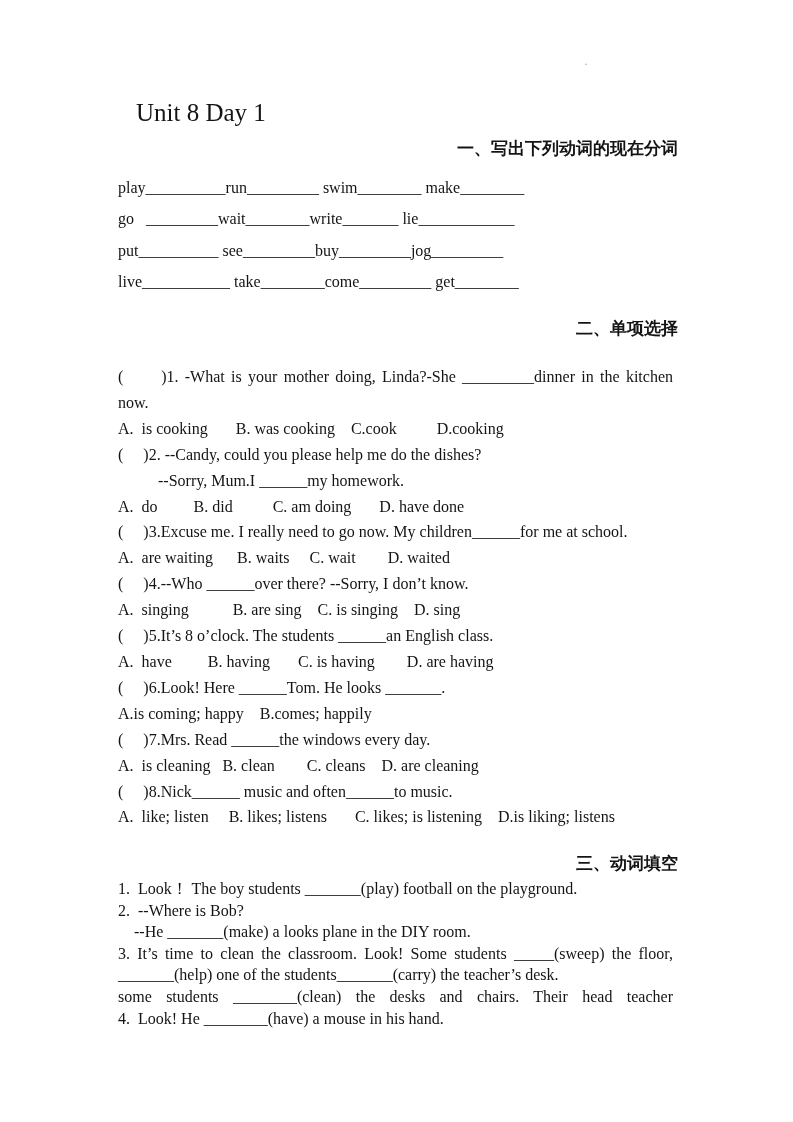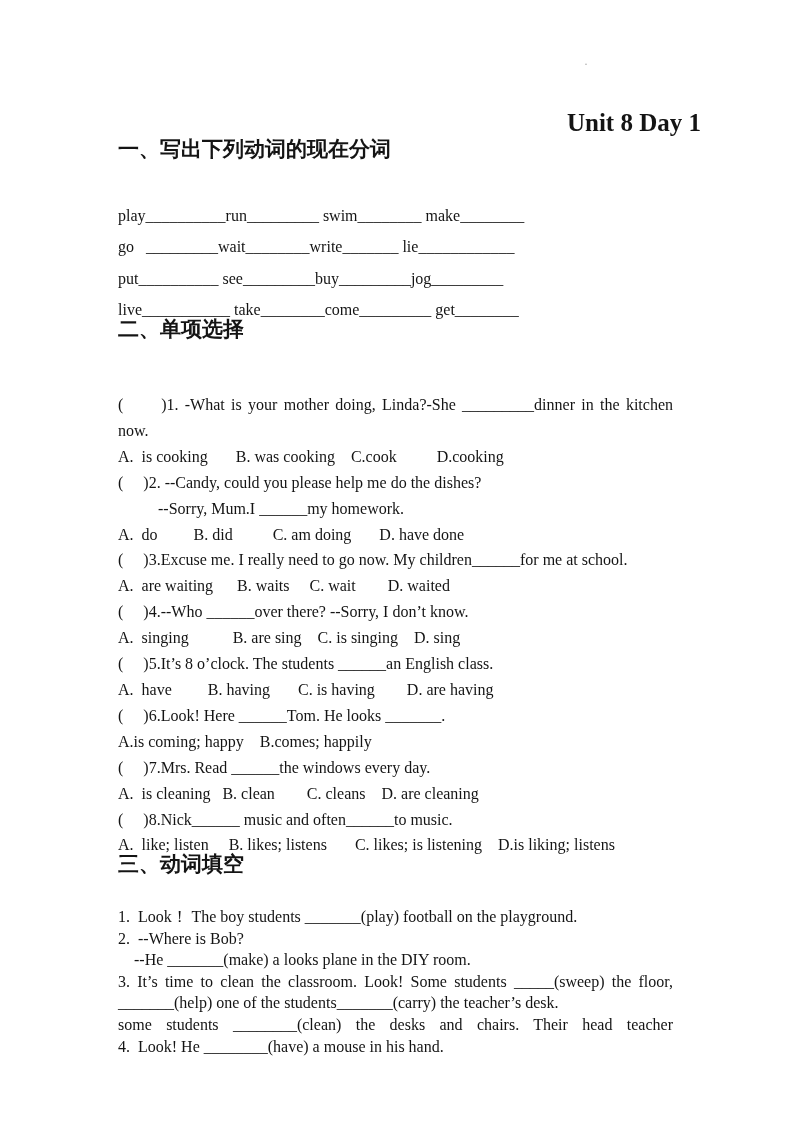--- a/index.html
+++ b/index.html
@@ -11,33 +11,34 @@
     color:#141414;
     overflow:hidden;
     margin:0 auto;
   }
   .stray{
     position:absolute;left:584px;top:58px;
     font-size:12px;color:#a9a9a9;line-height:12px;
   }
   .title{
     position:absolute;left:136px;top:96px;width:555px;
-    margin:10px;font-size:25px;line-height:33px;font-weight:bold;
-    text-align:right;white-space:pre;
+    margin:0;font-size:25px;line-height:33px;font-weight:normal;
+    text-align:left;white-space:pre;
   }
   .heading{
     position:absolute;left:118px;width:560px;
     font-family:"Liberation Sans",sans-serif;
-    font-weight:bold;font-size:21px;line-height:22px;
+    font-weight:bold;font-size:17px;line-height:22px;
     white-space:pre;
+    text-align:right;
   }
   .h1{top:138px}
   .h2{top:318px}
   .h3{top:853px}
-  .block{position:absolute;left:118px;width:555px;font-size:16px;margin-top:28px;}
+  .block{position:absolute;left:118px;width:555px;font-size:16px;}
   .verbs{top:172px;line-height:31.3px;}
   .s2{top:364px;line-height:25.9px;}
   .s3{top:878px;line-height:21.6px;}
   .line{white-space:pre-wrap;}
   .just{
     white-space:normal;
     text-align:justify;
     text-align-last:justify;
   }
 </style>

